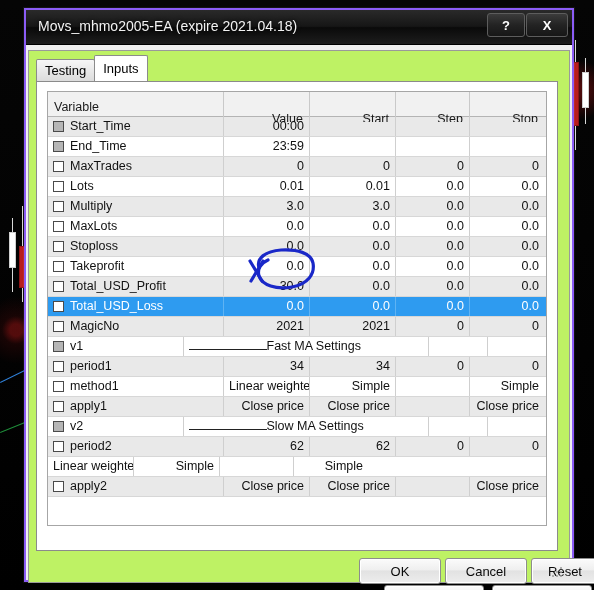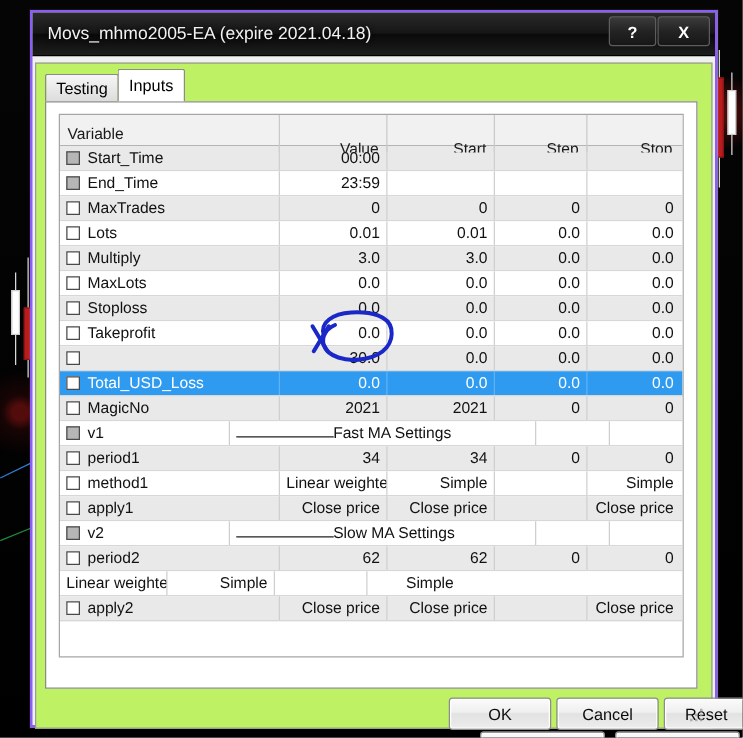--- a/index.html
+++ b/index.html
@@ -269,20 +269,21 @@
                   <span class="lbl">Takeprofit</span>
                 </div>
                 <div class="cell c1">0.0</div>
                 <div class="cell c2">0.0</div>
                 <div class="cell c3">0.0</div>
                 <div class="cell c4">0.0</div>
               </div>
               <div class="row odd">
                 <div class="cell c0">
                   <span class="chk"></span>
+                  <span class="lbl">Total_USD_Profit</span>
                 </div>
                 <div class="cell c1">30.0</div>
                 <div class="cell c2">0.0</div>
                 <div class="cell c3">0.0</div>
                 <div class="cell c4">0.0</div>
               </div>
               <div class="row sel">
                 <div class="cell c0">
                   <span class="chk"></span>
                   <span class="lbl">Total_USD_Loss</span>

